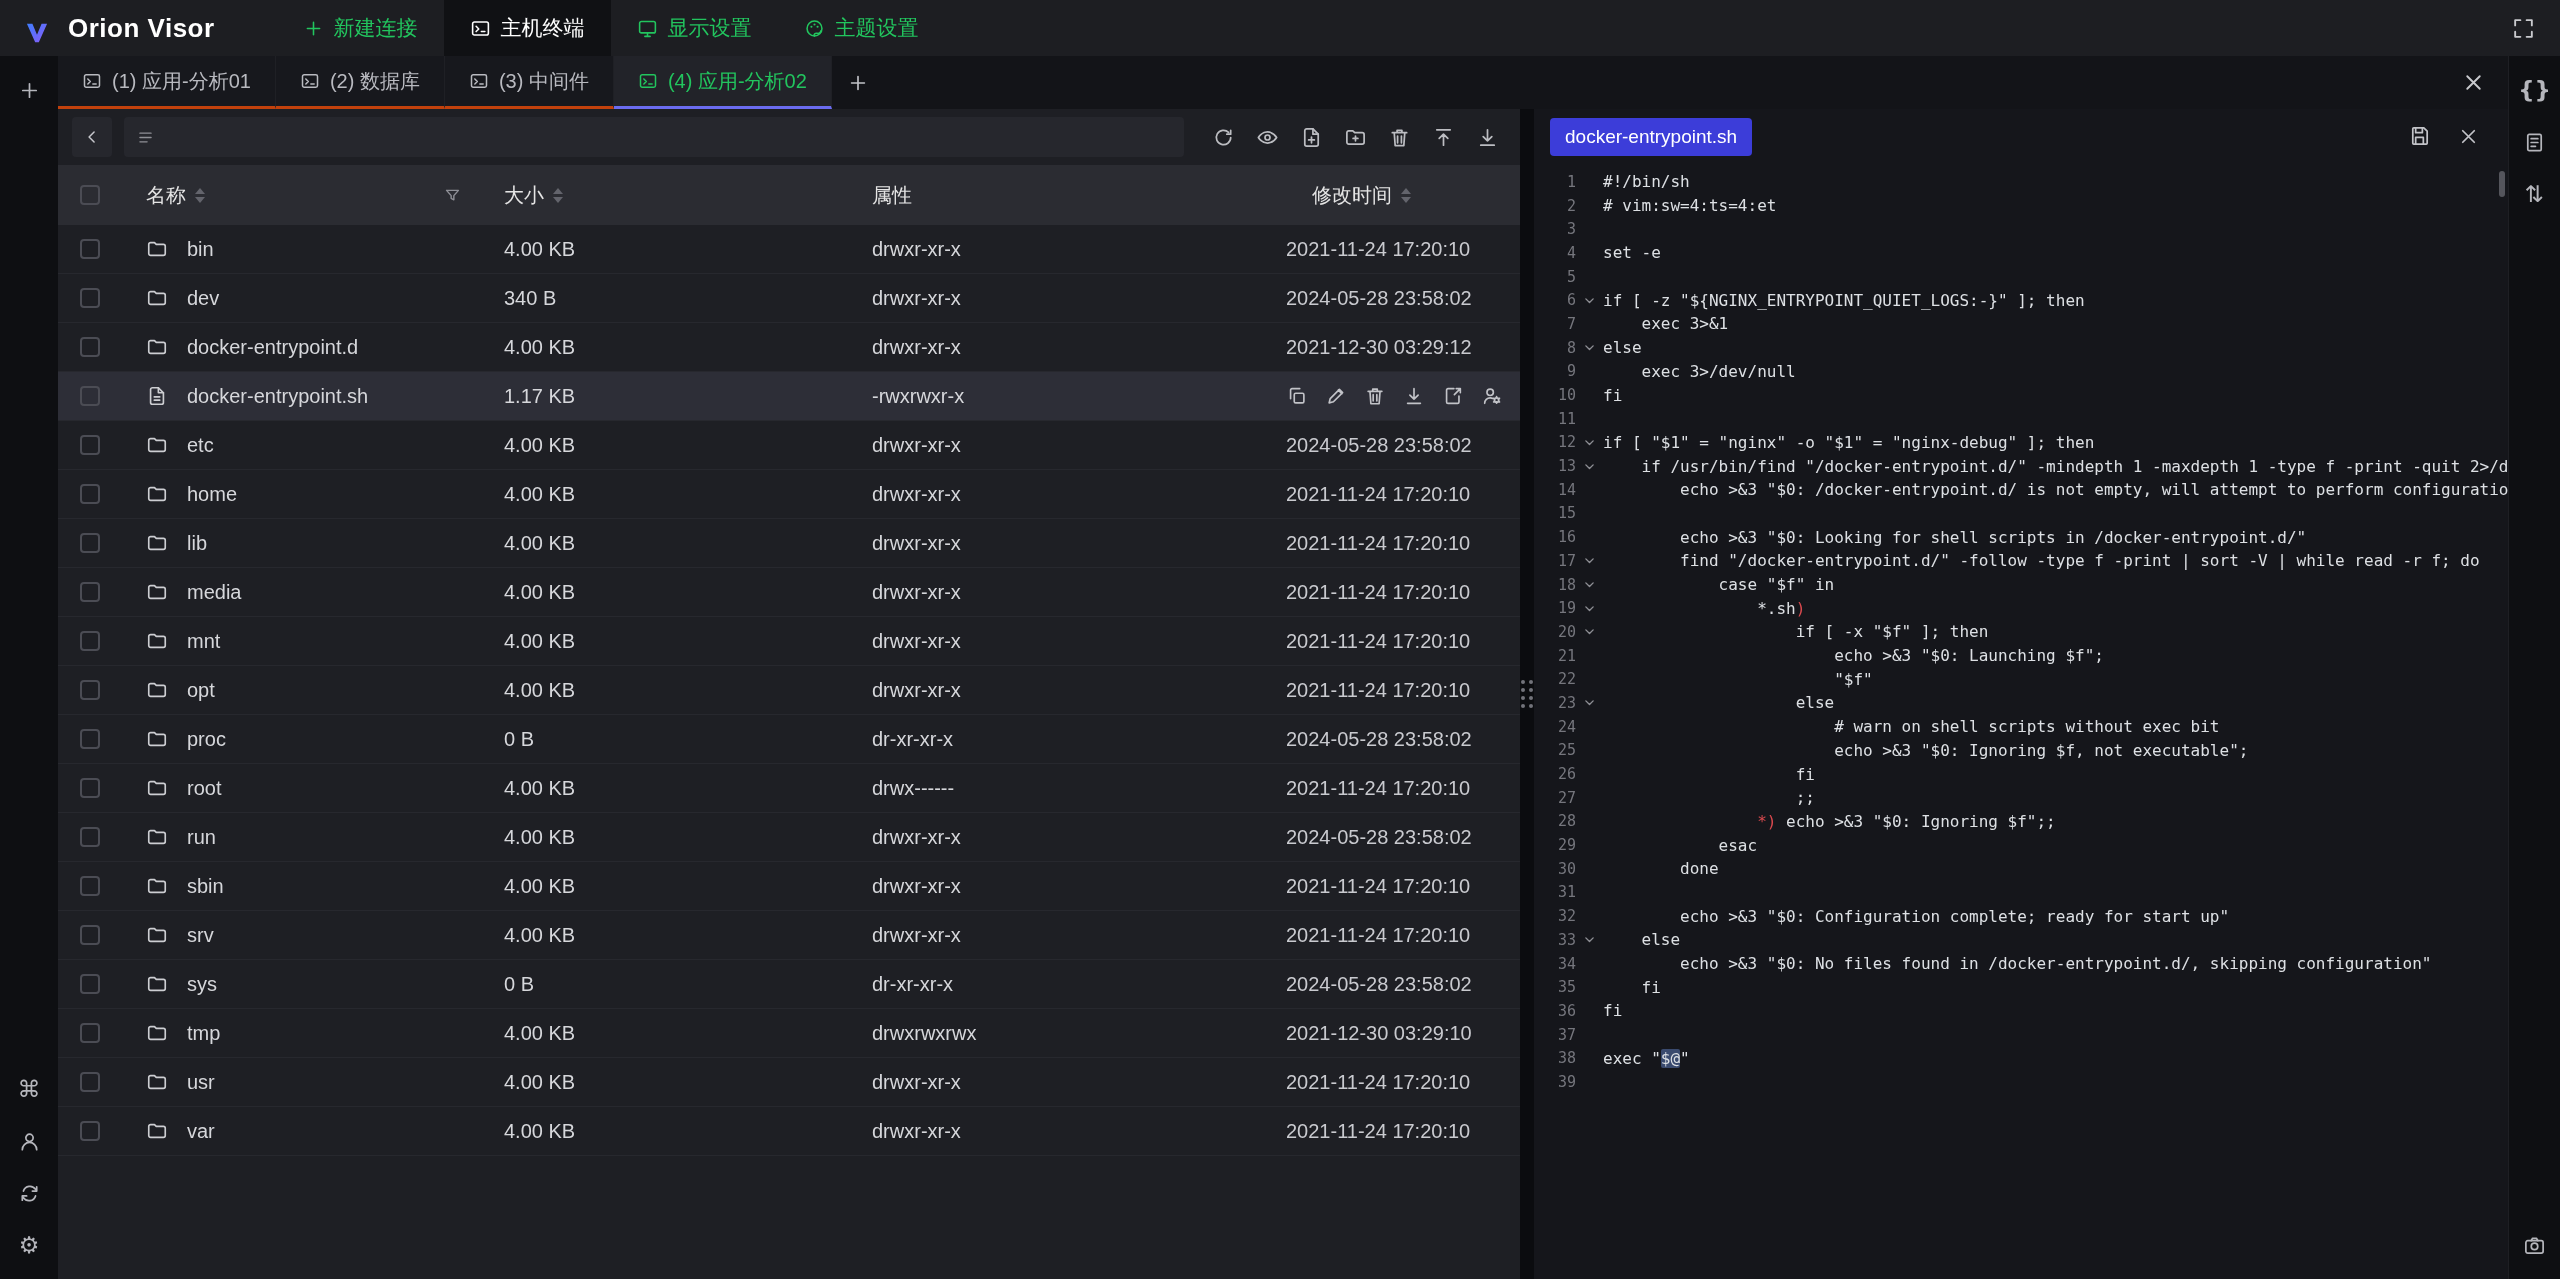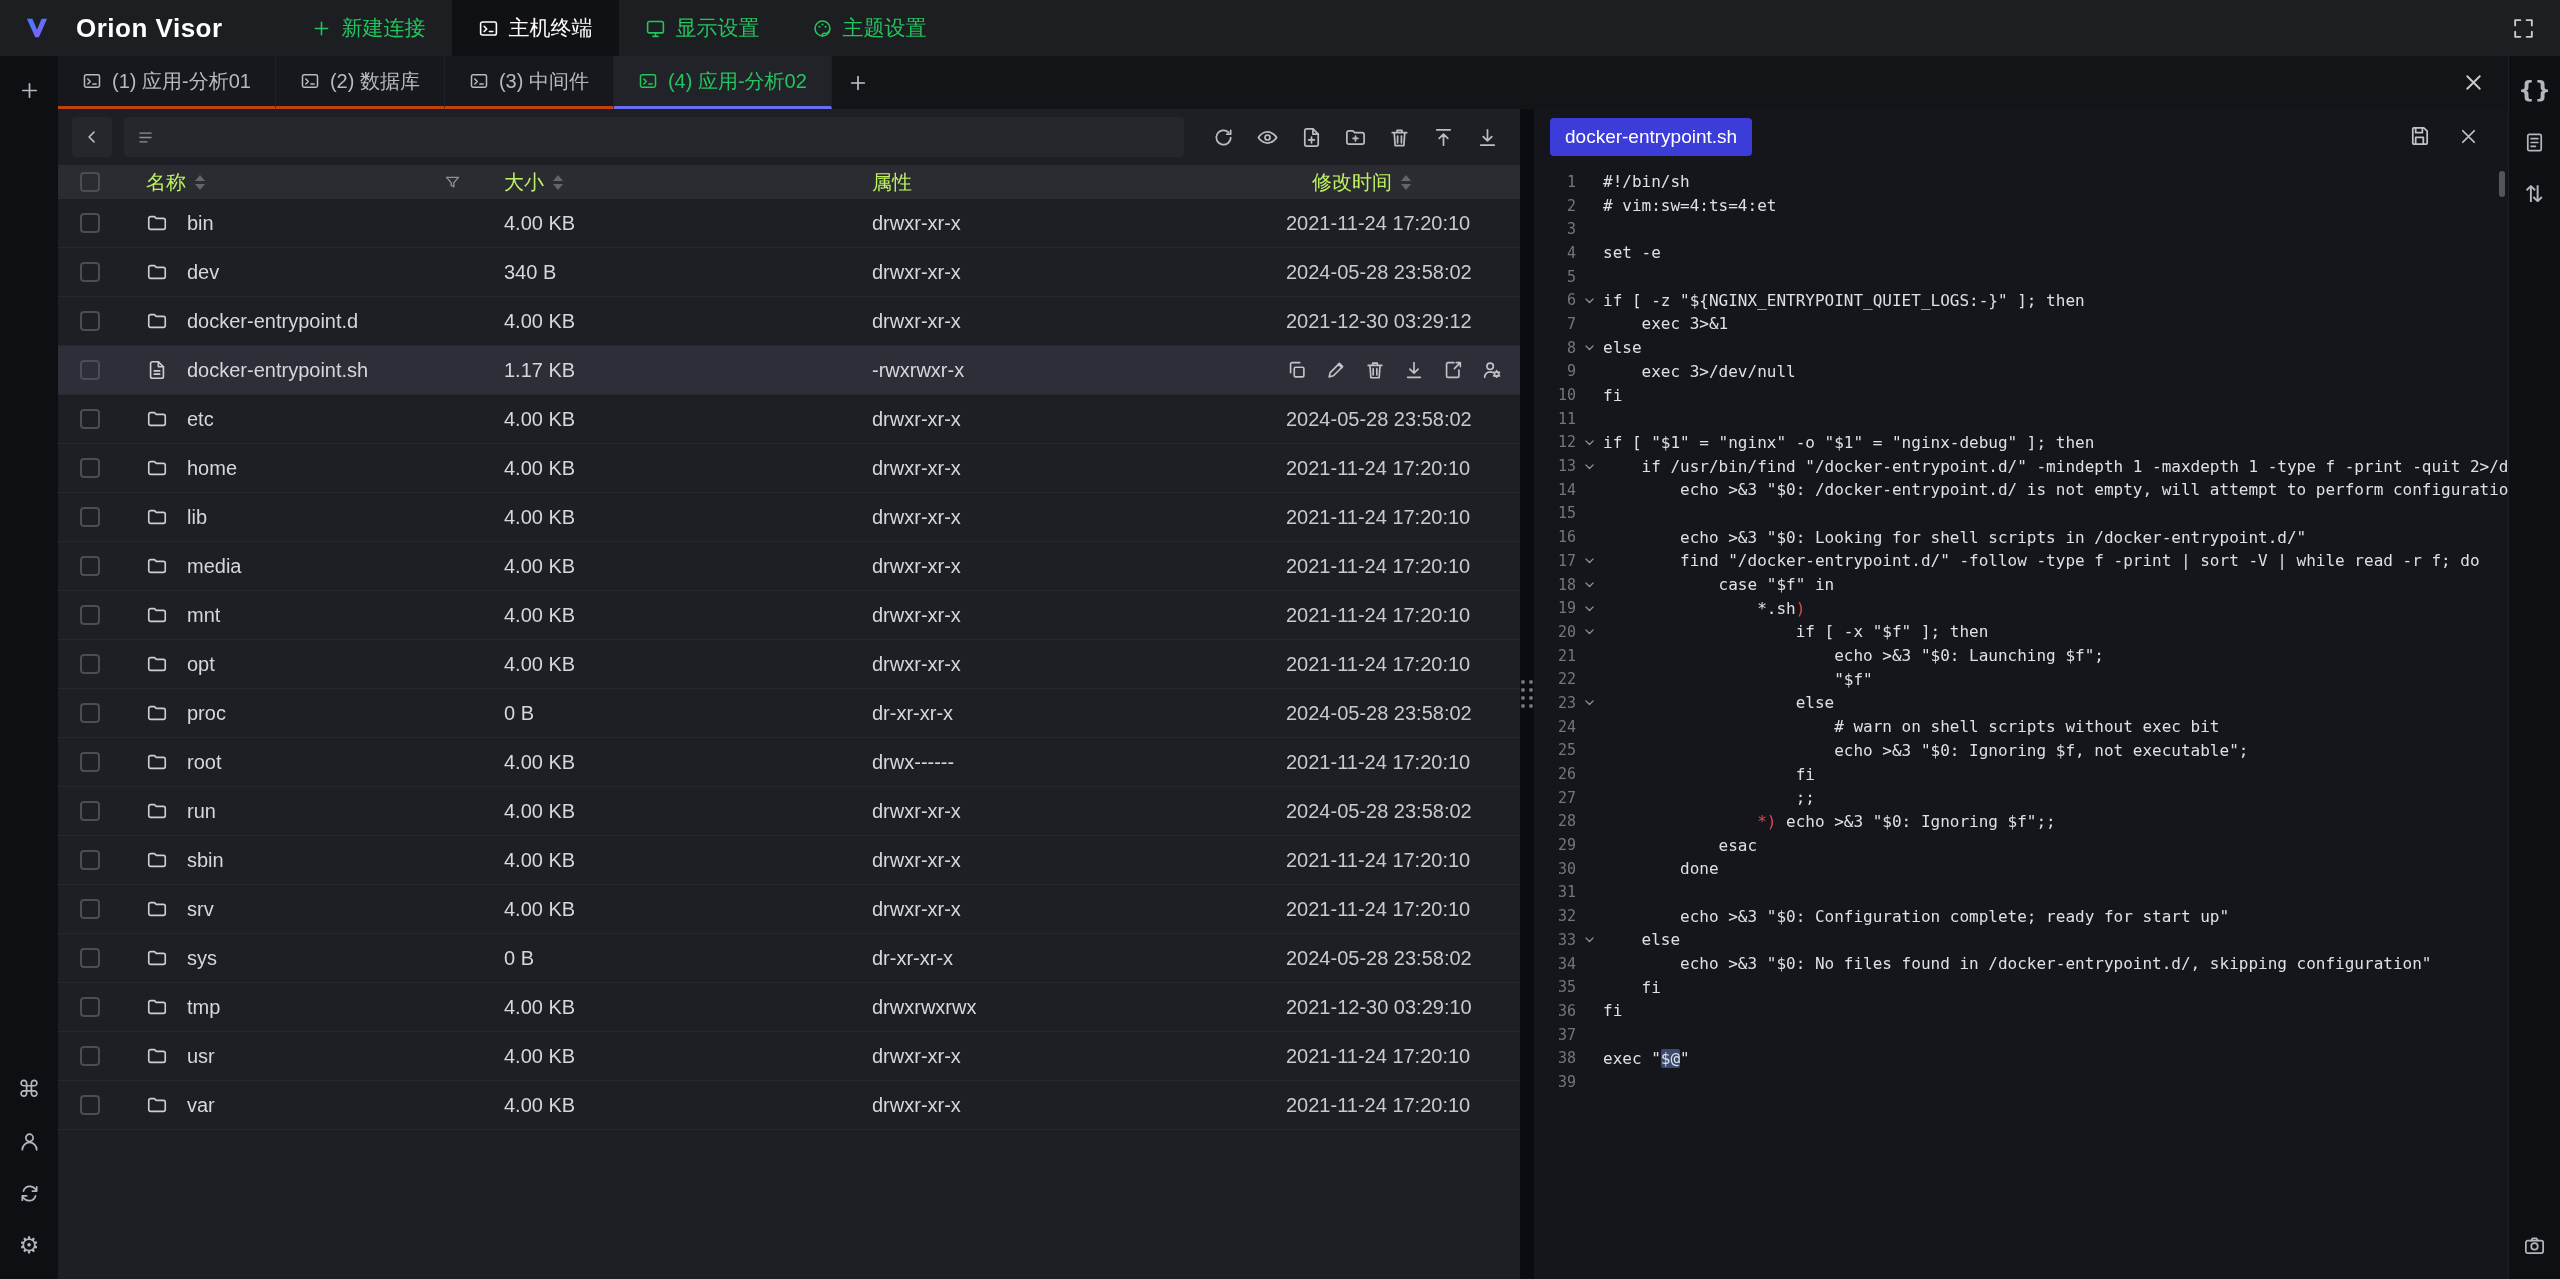--- a/index.html
+++ b/index.html
@@ -5,21 +5,21 @@
   *{box-sizing:border-box;margin:0;padding:0}
   html,body{width:2560px;height:1279px;overflow:hidden;background:#0b0c0f;
     font-family:"Liberation Sans","DejaVu Sans",sans-serif;color:#d6d7db;}
   .app{width:2560px;height:1279px;display:flex;flex-direction:column;}
   .icon{display:inline-flex;align-items:center;justify-content:center;line-height:0}
   .icon svg{width:22px;height:22px}
   .icon.glyph{font-size:23px;line-height:1;font-family:"DejaVu Sans",sans-serif}
 
   
   .topbar{height:56px;background:#1d1e22;display:flex;align-items:center;flex:none}
-  .logo{display:flex;align-items:center;gap:28px;padding:0 26px;cursor:default}
+  .logo{display:flex;align-items:flex-end;gap:20px;padding:0 26px;cursor:default}
   .logo-text{font-size:26px;font-weight:bold;color:#ffffff;letter-spacing:.5px}
   .menu{display:flex;height:100%;margin-left:36px}
   .menu-item{display:flex;align-items:center;gap:10px;padding:0 26px;font-size:21px;color:#22c55e;cursor:pointer}
   .menu-item .icon svg{width:21px;height:21px}
   .menu-item.active{background:#101114;color:#ffffff}
   .topbar-right{margin-left:auto;display:flex;align-items:center;padding-right:16px}
   .tb-btn{width:42px;height:42px;display:flex;align-items:center;justify-content:center;color:#c9cace;cursor:pointer}
   .tb-btn svg{width:25px;height:25px}
 
   
@@ -55,21 +55,21 @@
   .back-btn svg{width:20px;height:20px}
   .path-input{flex:1;height:40px;background:#26272d;border-radius:4px;display:flex;align-items:center;padding:0 12px;gap:10px;color:#8f9096}
   .path-input svg{width:19px;height:19px}
   .path-input input{flex:1;background:transparent;border:none;outline:none;color:#d0d1d5;font-size:19px;font-family:inherit}
   .fp-actions{display:flex;gap:6px;margin-left:8px;flex:none}
   .tool-btn{width:38px;height:38px;display:flex;align-items:center;justify-content:center;color:#bcbdc2;cursor:pointer;border-radius:4px}
   .tool-btn svg{width:23px;height:23px}
 
   .file-table{flex:1;overflow:hidden;font-size:20px}
   .t-head,.t-row{display:grid;grid-template-columns:64px 356px 368px 440px 1fr;align-items:center}
-  .t-head{height:34px;background:#2b2c32;color:#bef264}
+  .t-head{height:60px;background:#2b2c32;color:#e5e5e5}
   .t-row{height:49px;border-bottom:1px solid #27282e;color:#d6d7db}
   .t-row.selected{background:#2d2e37}
   .cell-check{display:flex;justify-content:center}
   .checkbox{width:20px;height:20px;border:2px solid #4b4c54;border-radius:4px;cursor:pointer}
   .cell-name{display:flex;align-items:center;gap:19px;padding-left:24px;overflow:hidden;white-space:nowrap}
   .cell-name .icon{color:#cdced2}
   .cell-size,.cell-attr{padding-left:26px;white-space:nowrap}
   .cell-time{text-align:right;padding-right:70px;color:#c9cacf;white-space:nowrap}
   .cell-time.actions{display:flex;justify-content:flex-end;gap:17px;padding-right:36px}
   .row-act{color:#c2c3c8;cursor:pointer;display:inline-flex}

